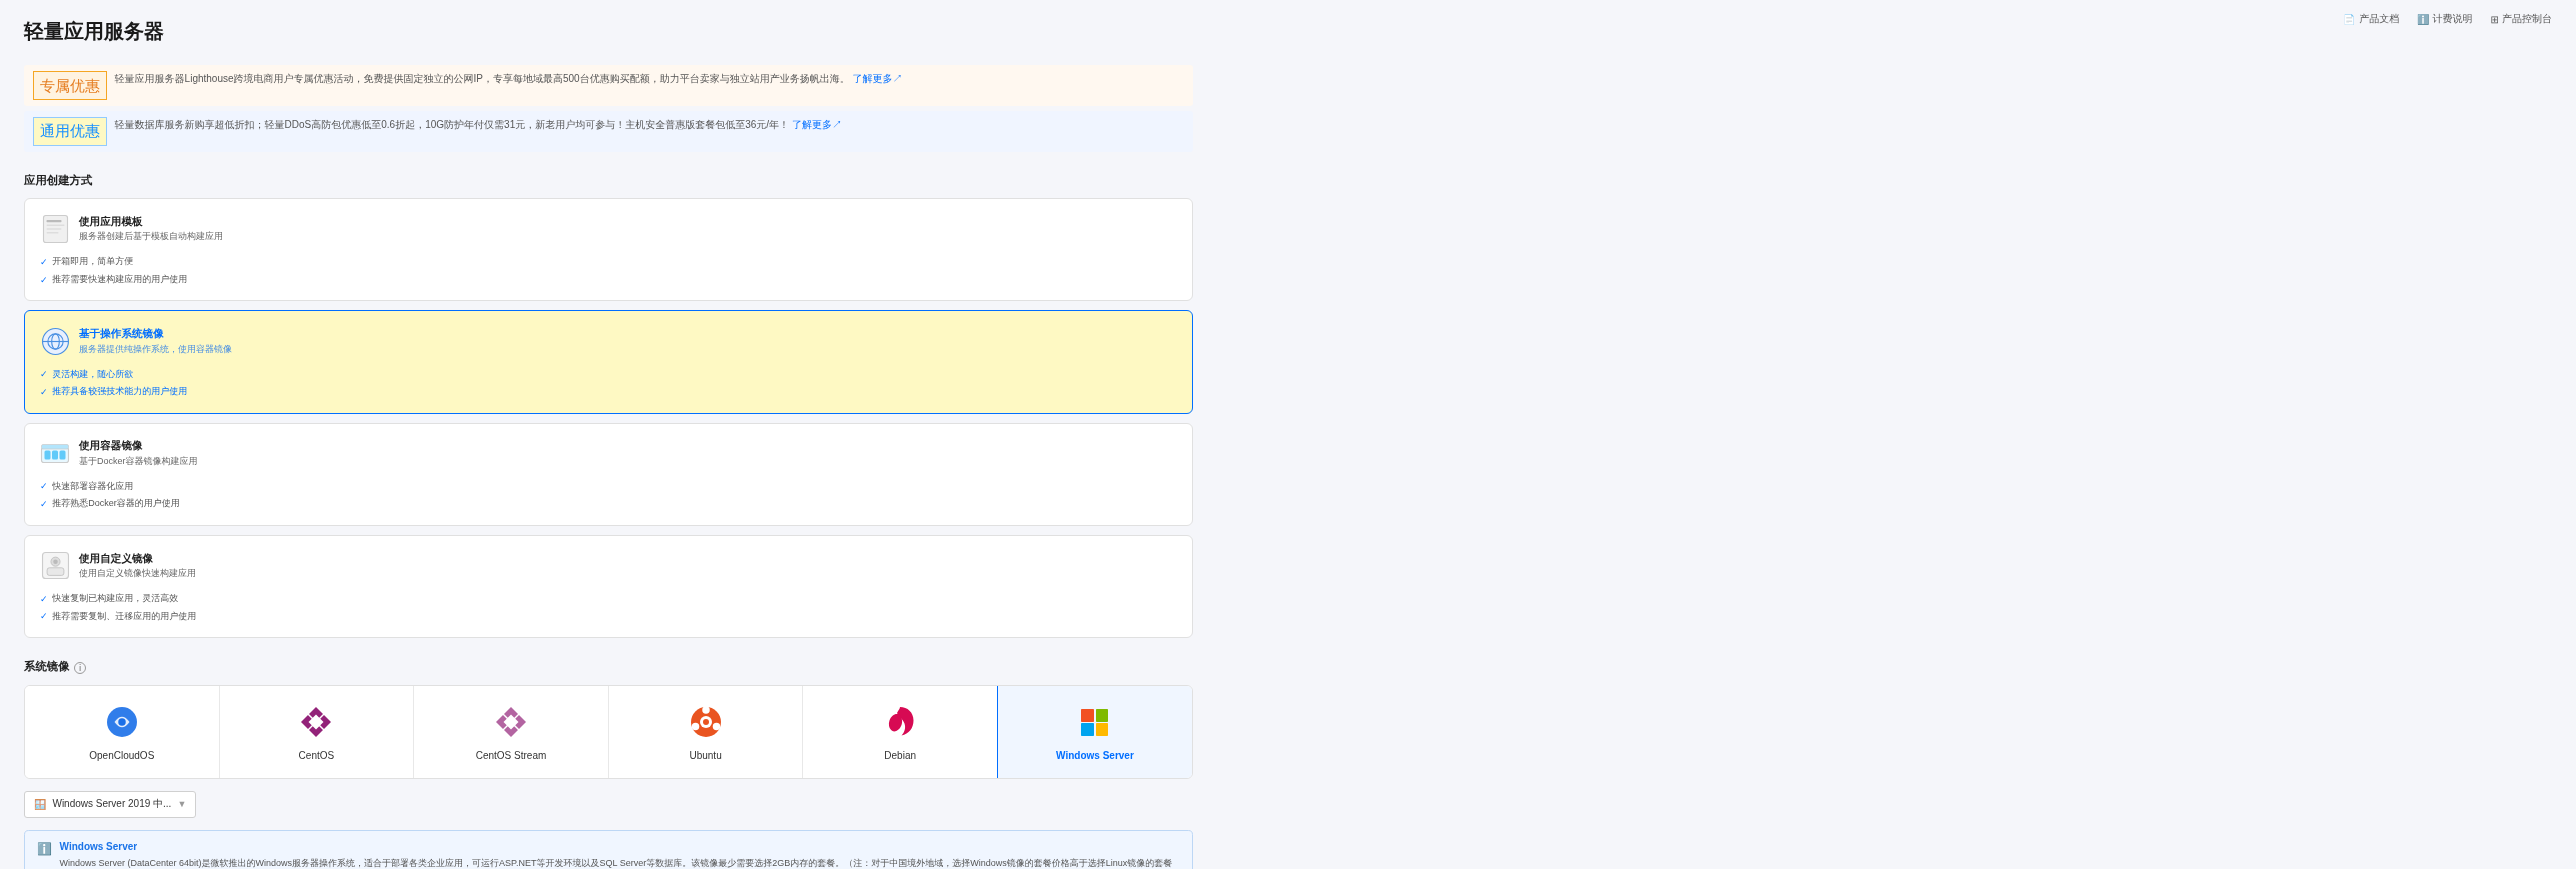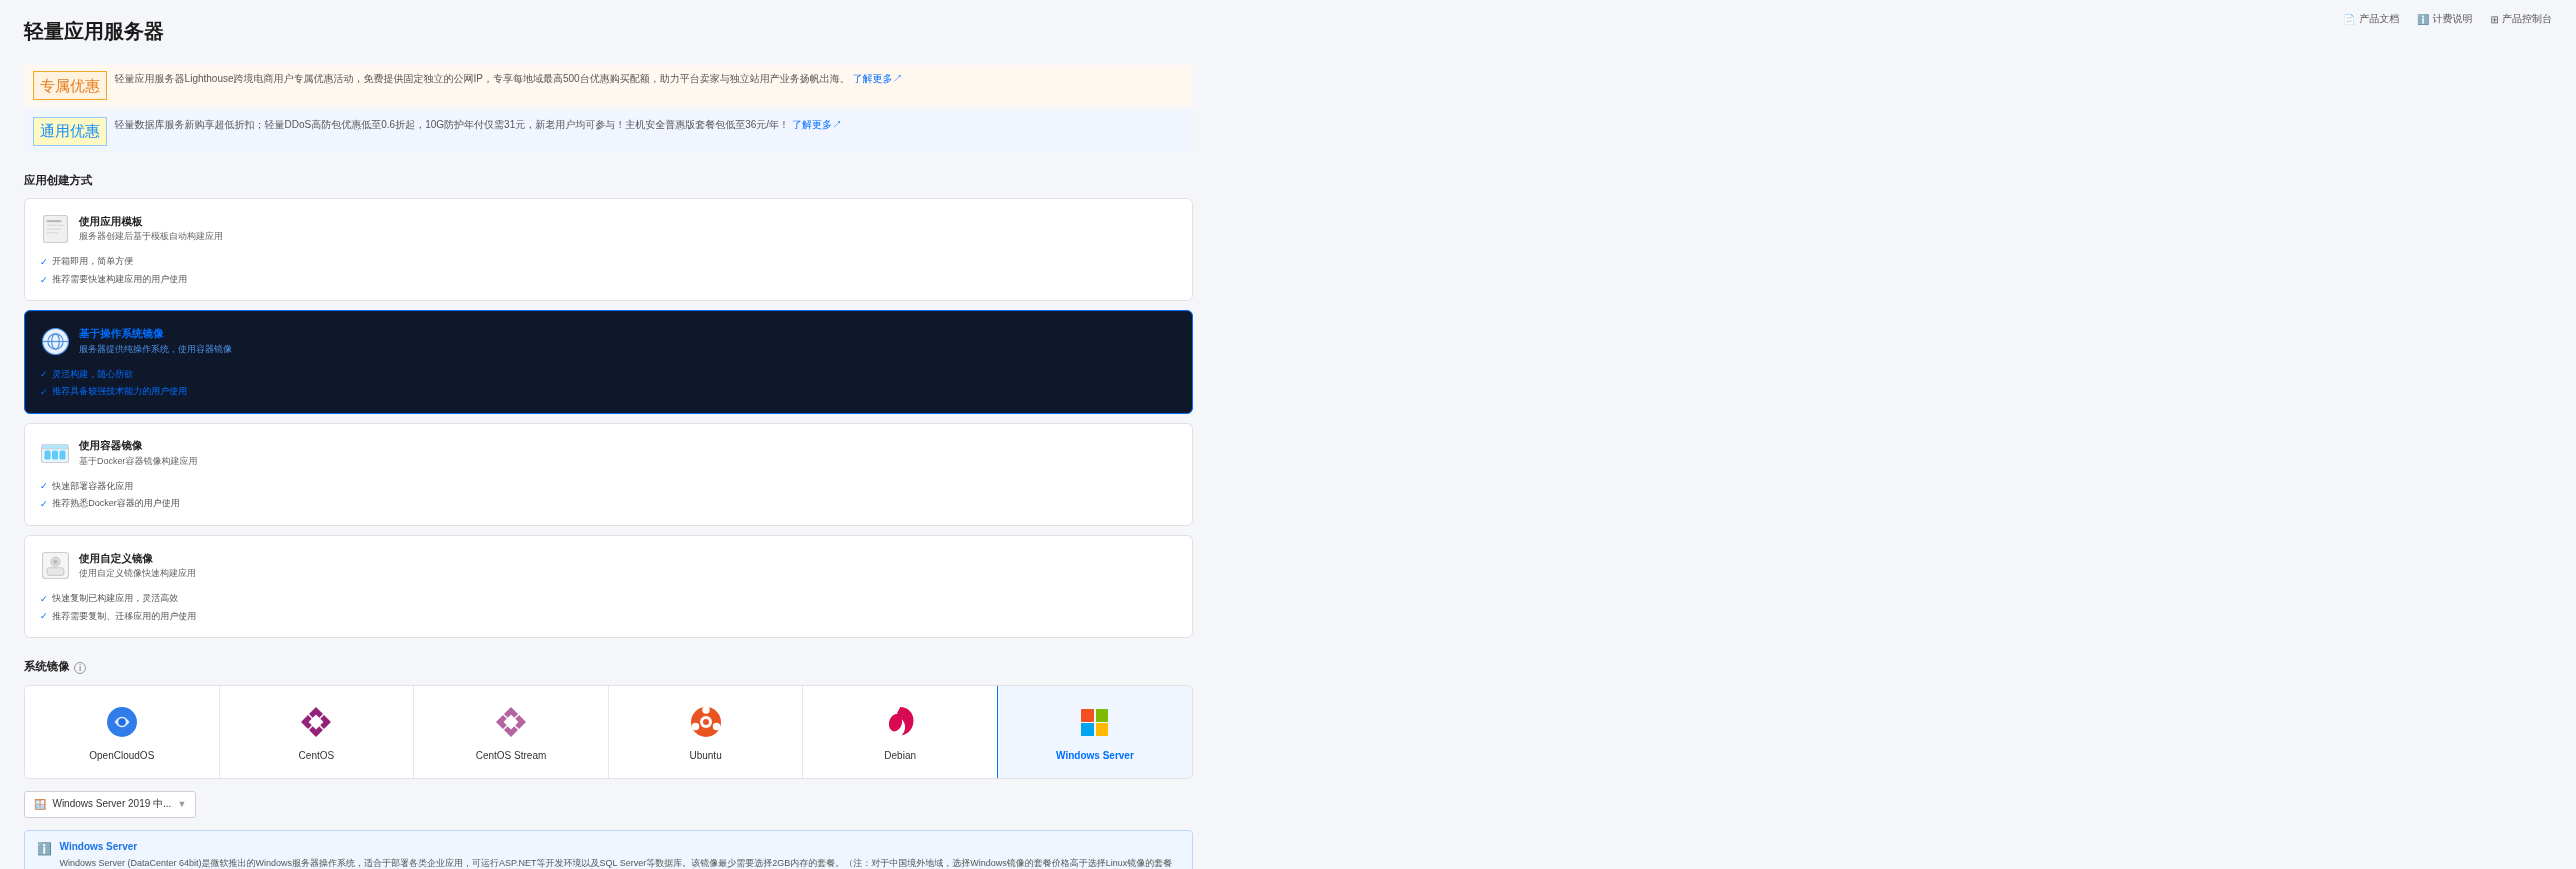--- a/index.html
+++ b/index.html
@@ -107,21 +107,21 @@
       flex: 1;
       background: #fff;
       border: 1.1px solid #e0e0e0;
       border-radius: 6px;
       padding: 15px 15px 12px;
       cursor: pointer;
       transition: border-color 0.2s;
     }
     .method-card.selected {
       border-color: #006eff;
-      background: #0f172a;
+      background: #fef9c3;
     }
     .method-header {
       display: flex;
       align-items: center;
       gap: 9px;
       margin-bottom: 9px;
     }
     .method-icon {
       width: 30px;
       height: 30px;

